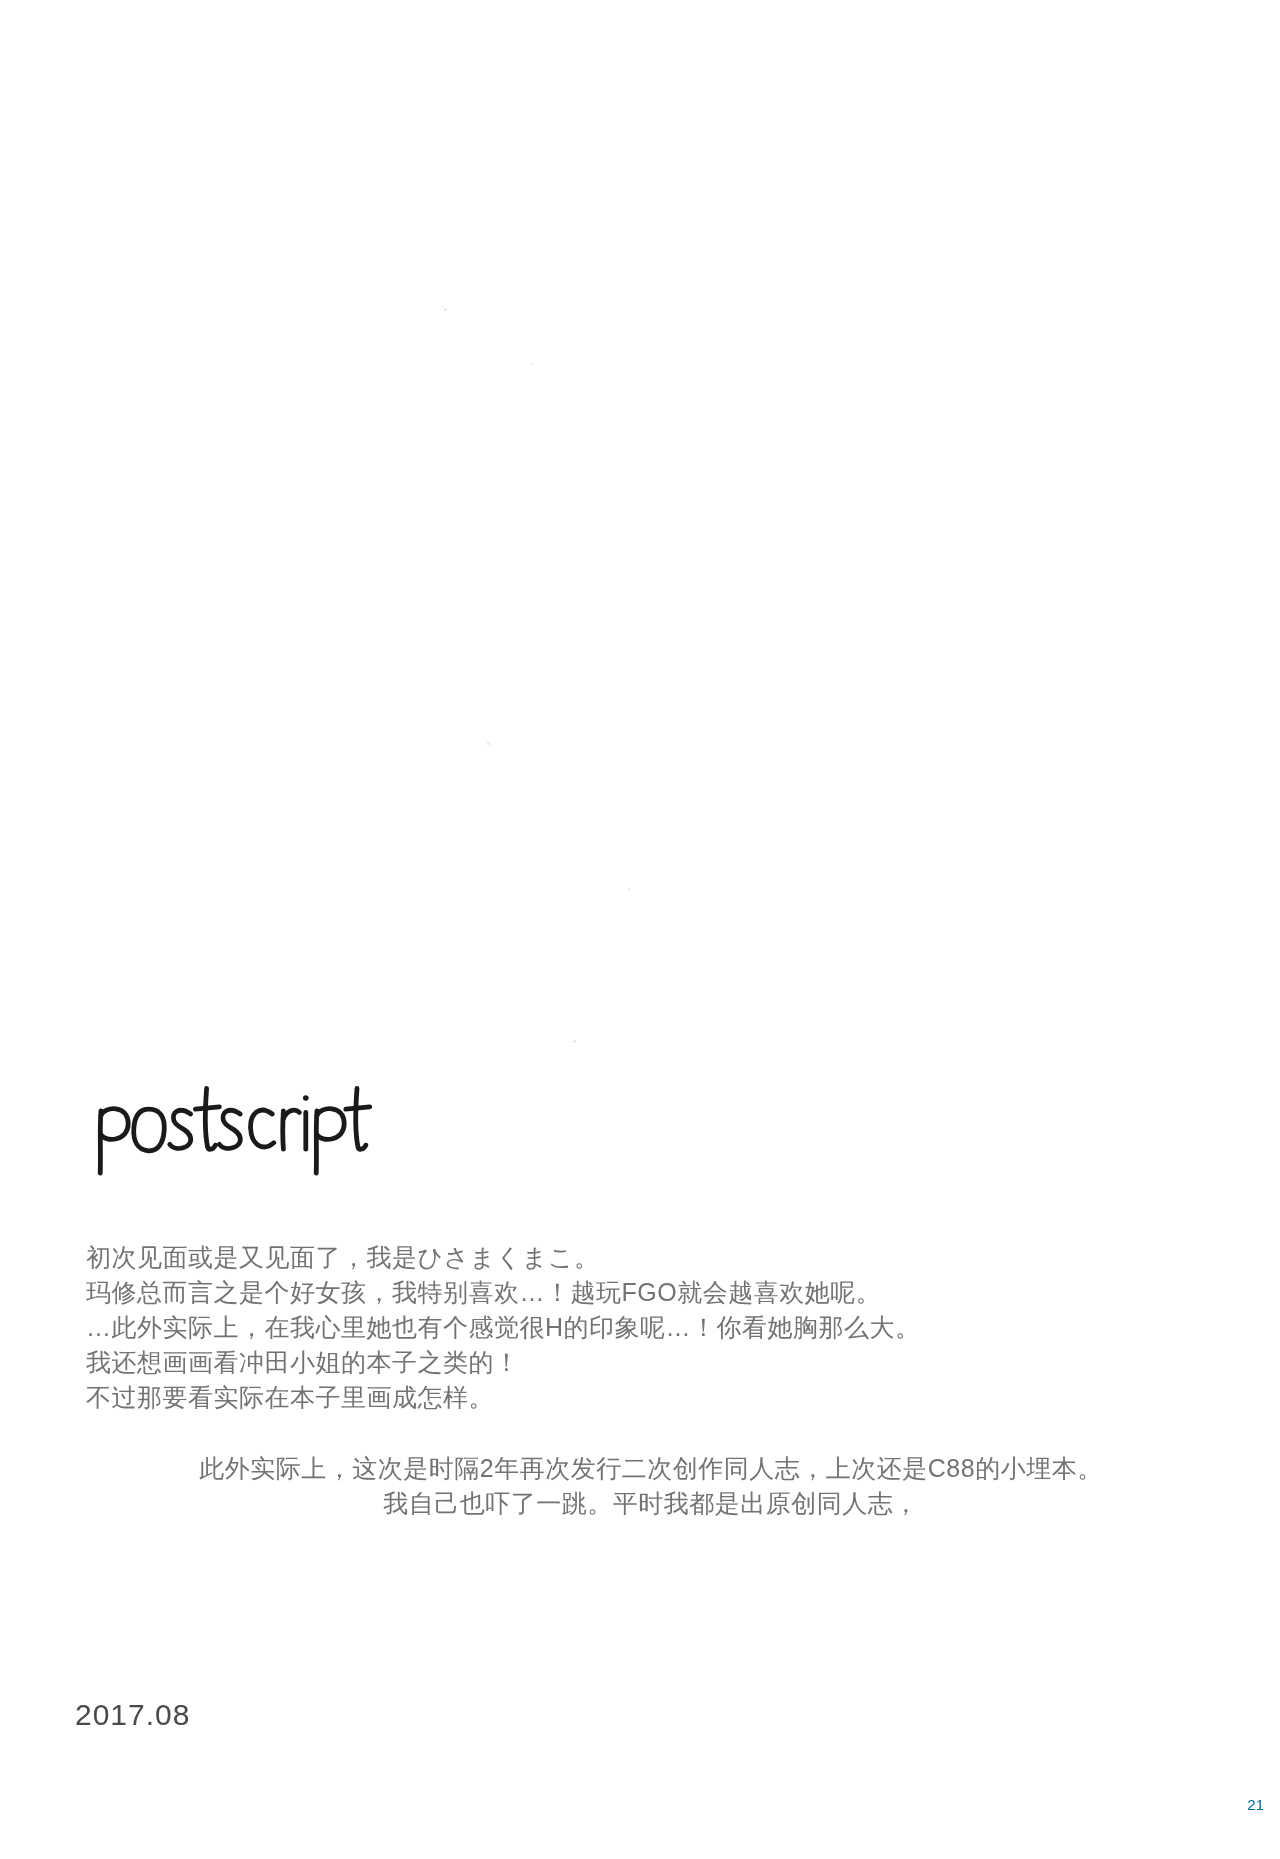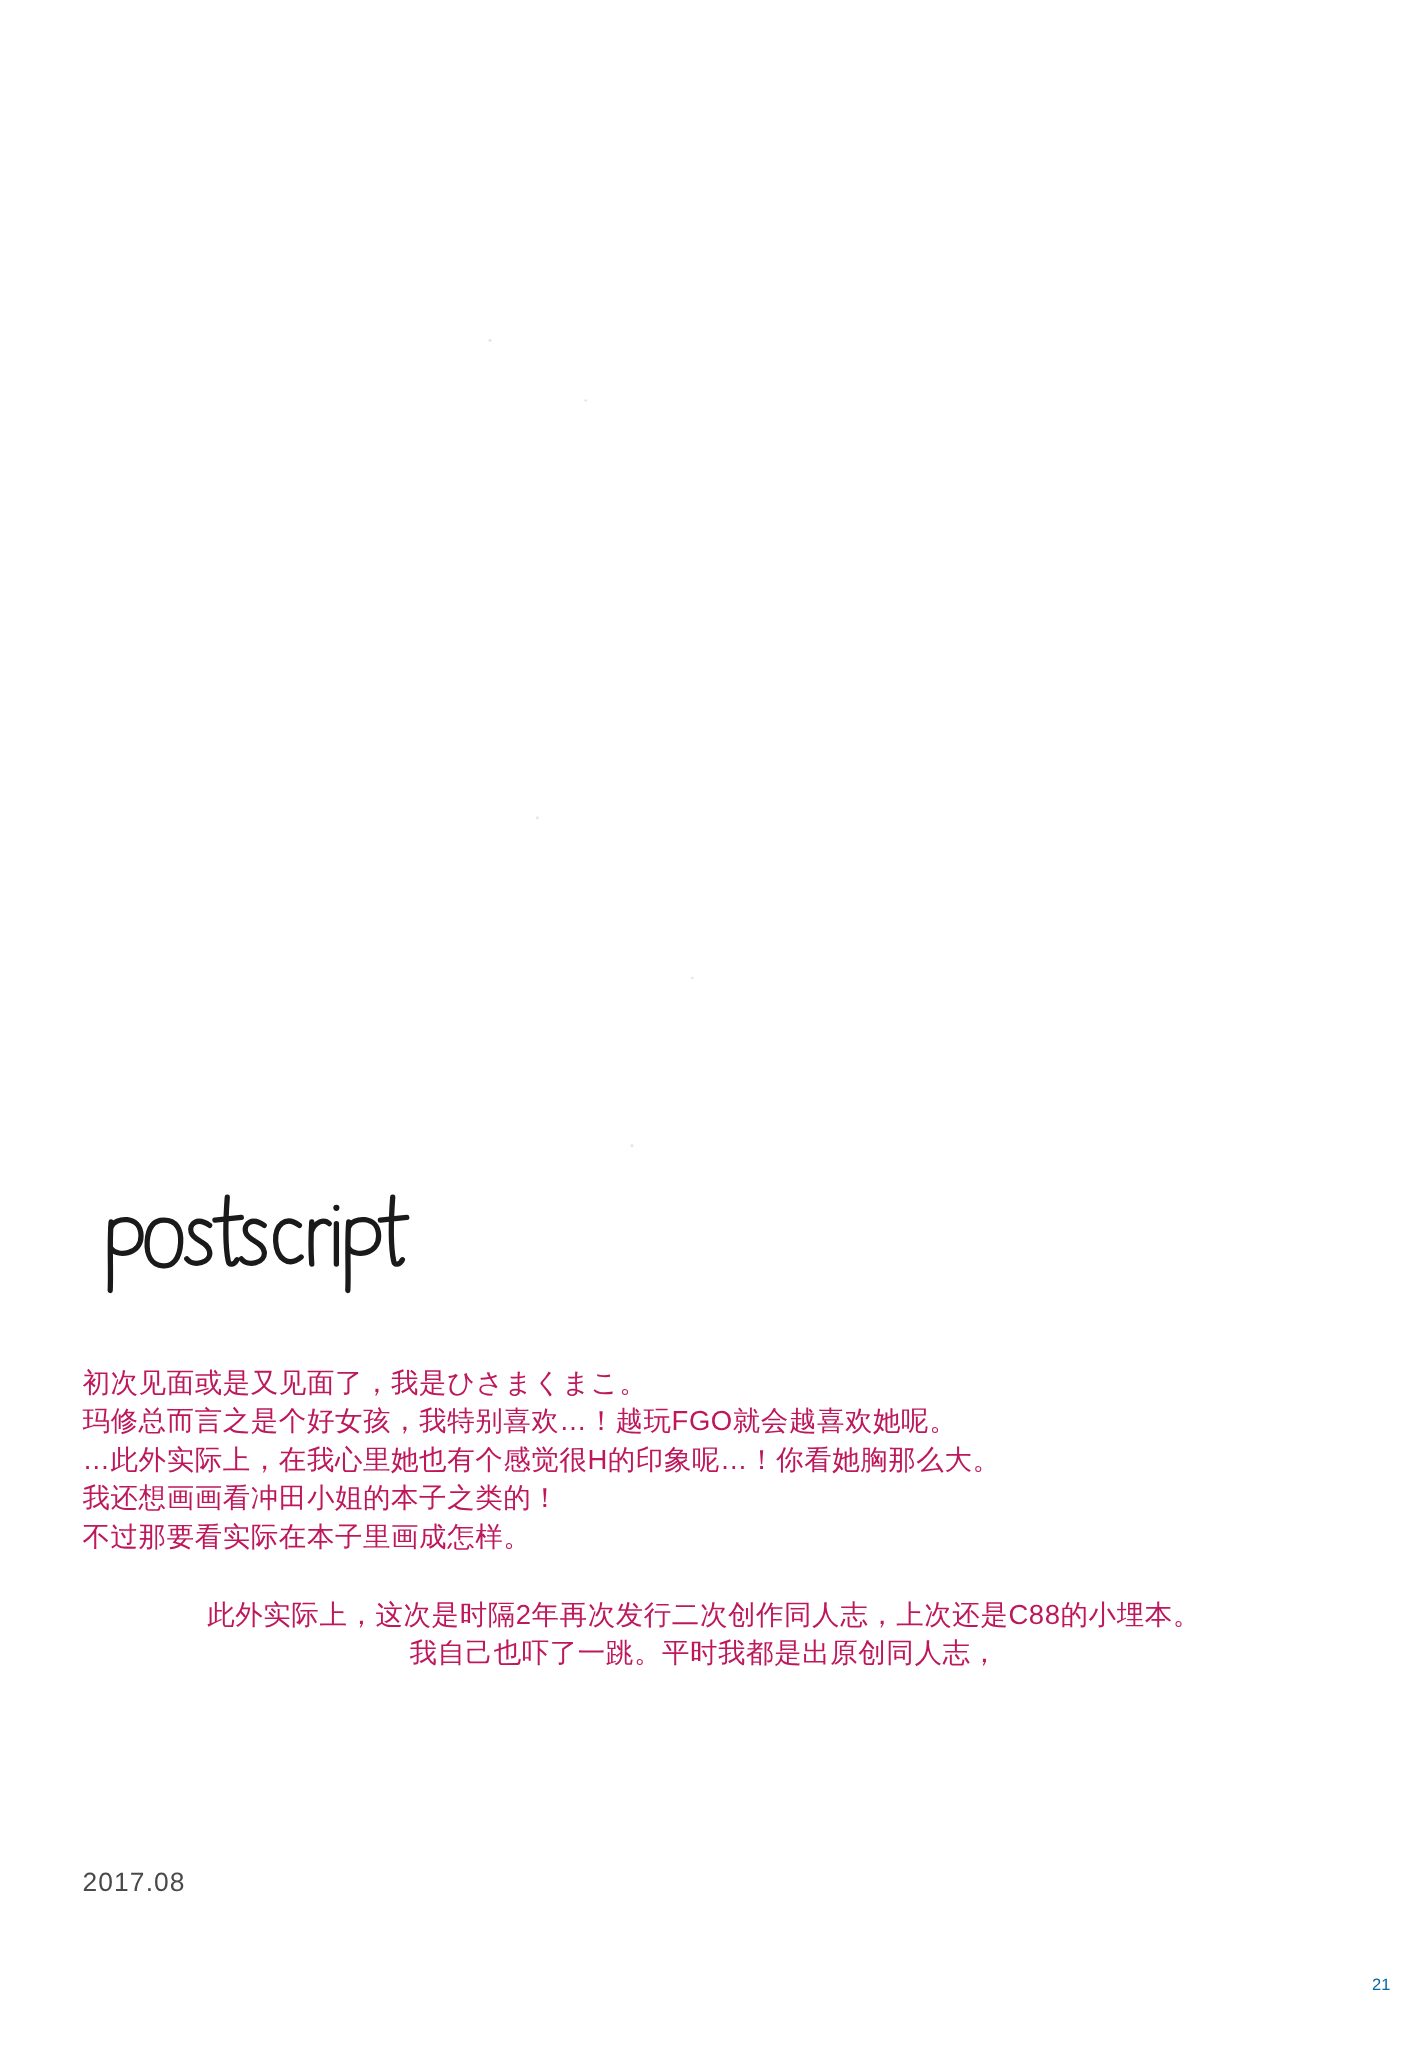--- a/index.html
+++ b/index.html
@@ -28,24 +28,24 @@
     stroke-width: 6;
     stroke-linecap: round;
     stroke-linejoin: round;
   }
   .title-svg .dot {
     fill: #1a1a1a;
     stroke: none;
   }
   .body-text {
     position: absolute;
-    left: 75px;
+    left: 86px;
     top: 1240px;
     width: 1130px;
-    color: #be185d;
+    color: #737373;
     font-size: 25px;
     line-height: 35px;
     letter-spacing: 0.5px;
   }
   .para {
     margin: 0;
     padding: 0;
   }
   .para + .para {
     margin-top: 36px;
@@ -55,21 +55,21 @@
     margin-top: 42px;
   }
   .line {
     display: block;
     white-space: nowrap;
   }
   .date-line {
     position: absolute;
     left: 75px;
     top: 1698px;
-    font-size: 24px;
+    font-size: 30px;
     color: #4a4a4a;
     letter-spacing: 1px;
   }
   .page-number {
     position: absolute;
     right: 16px;
     top: 1796px;
     font-size: 15px;
     color: #0369a1;
   }

